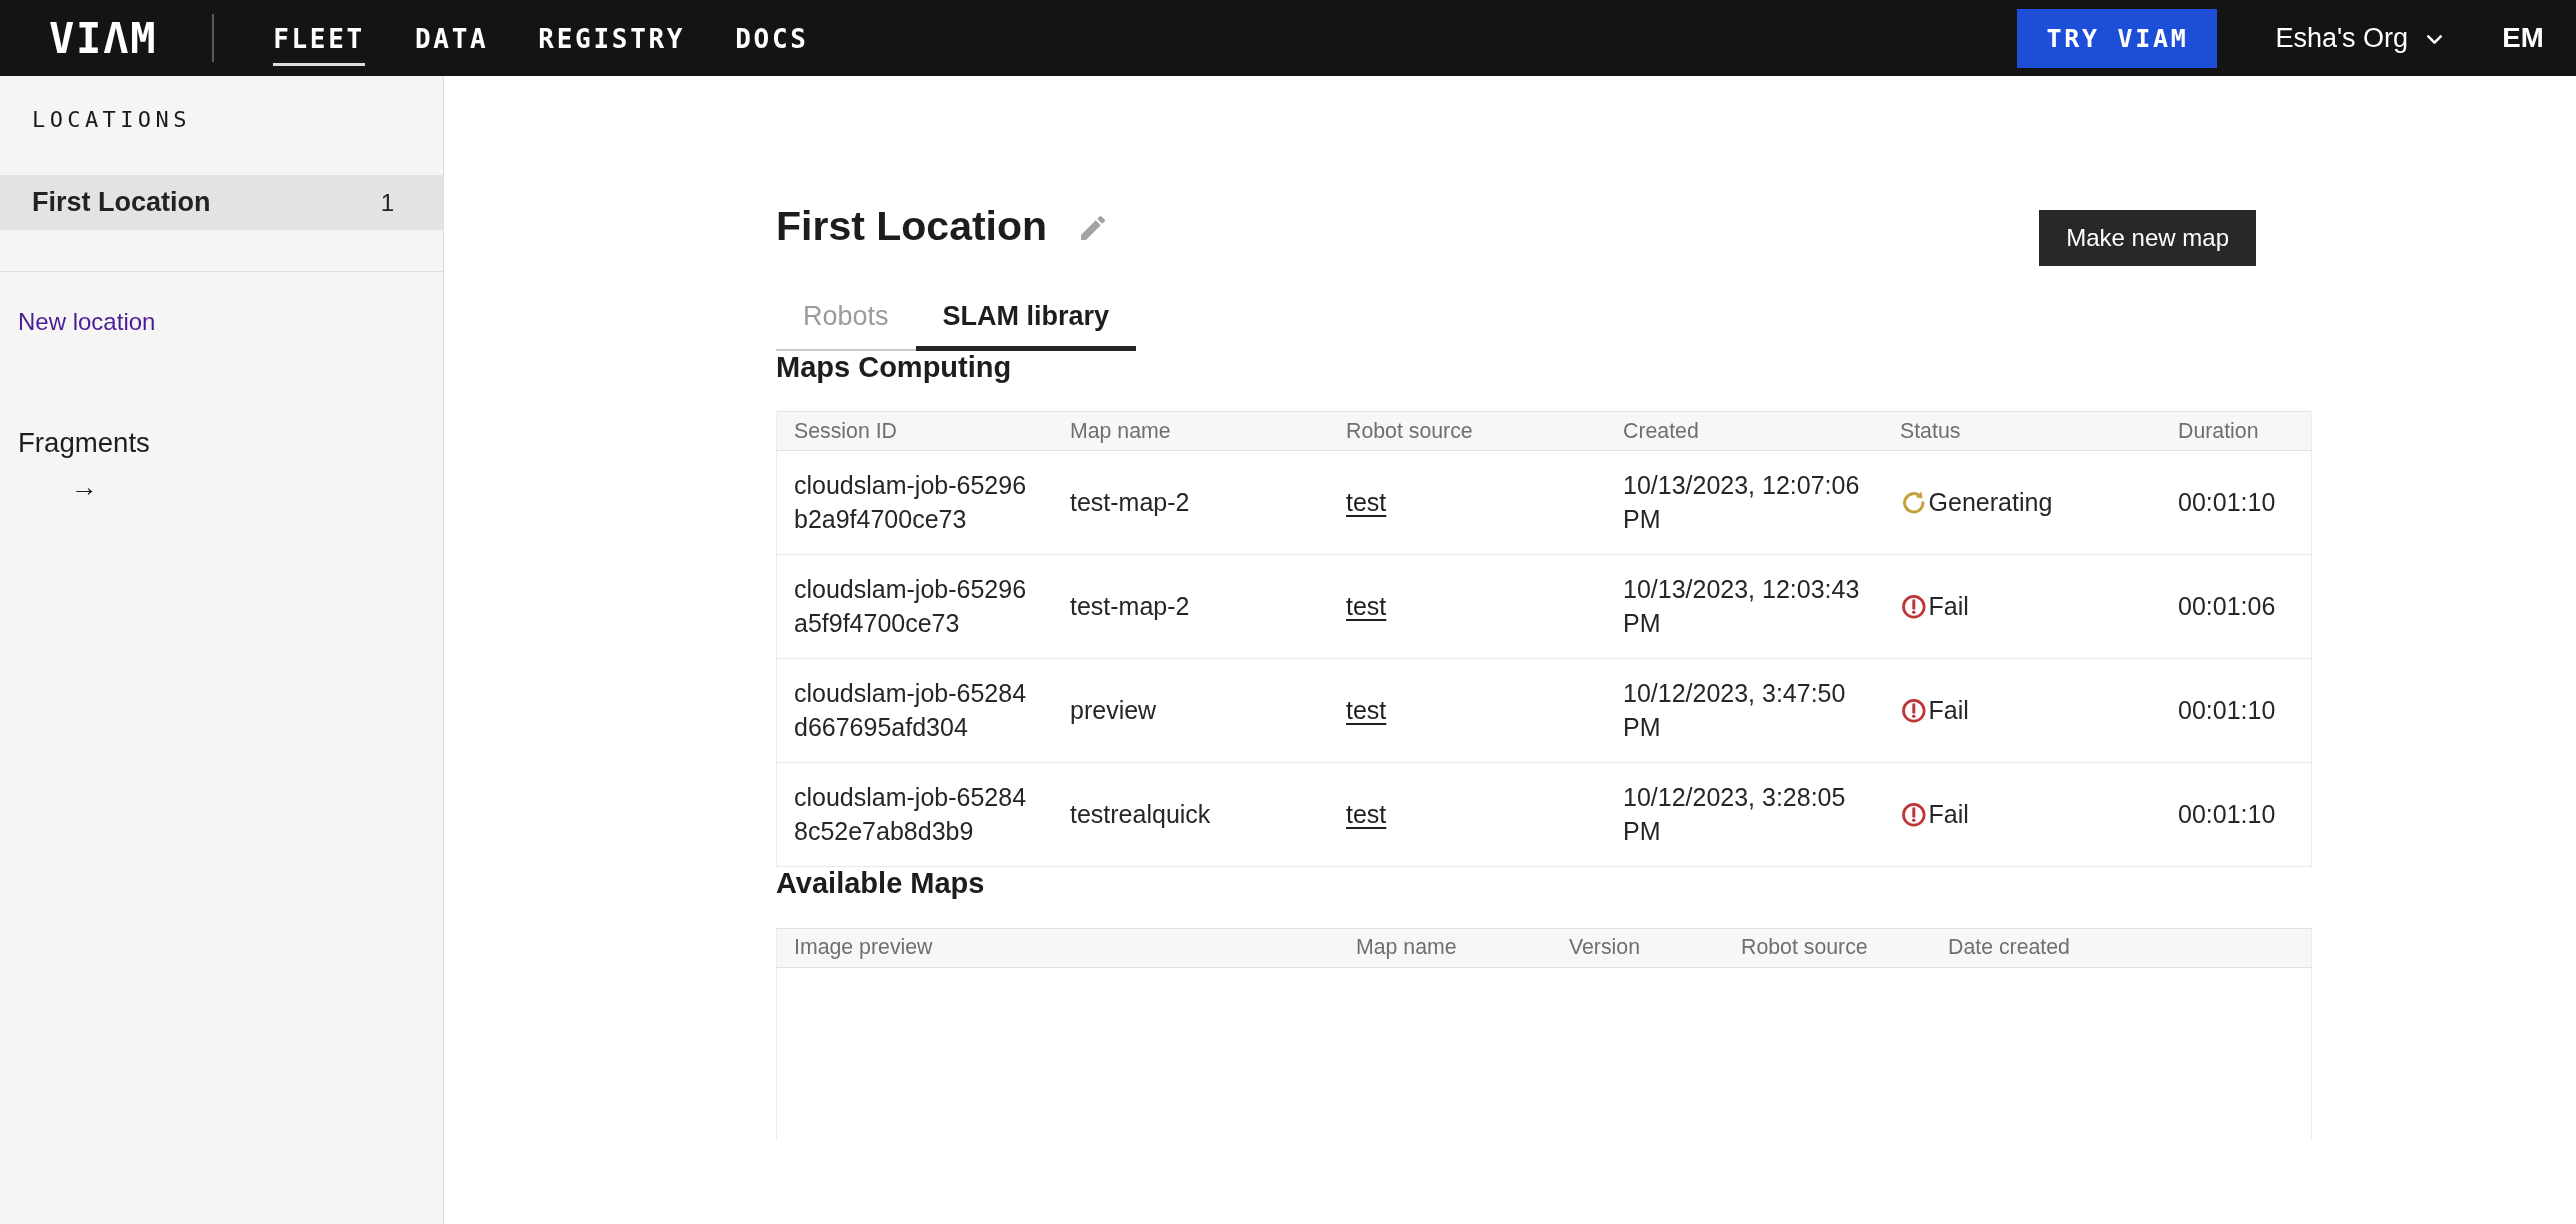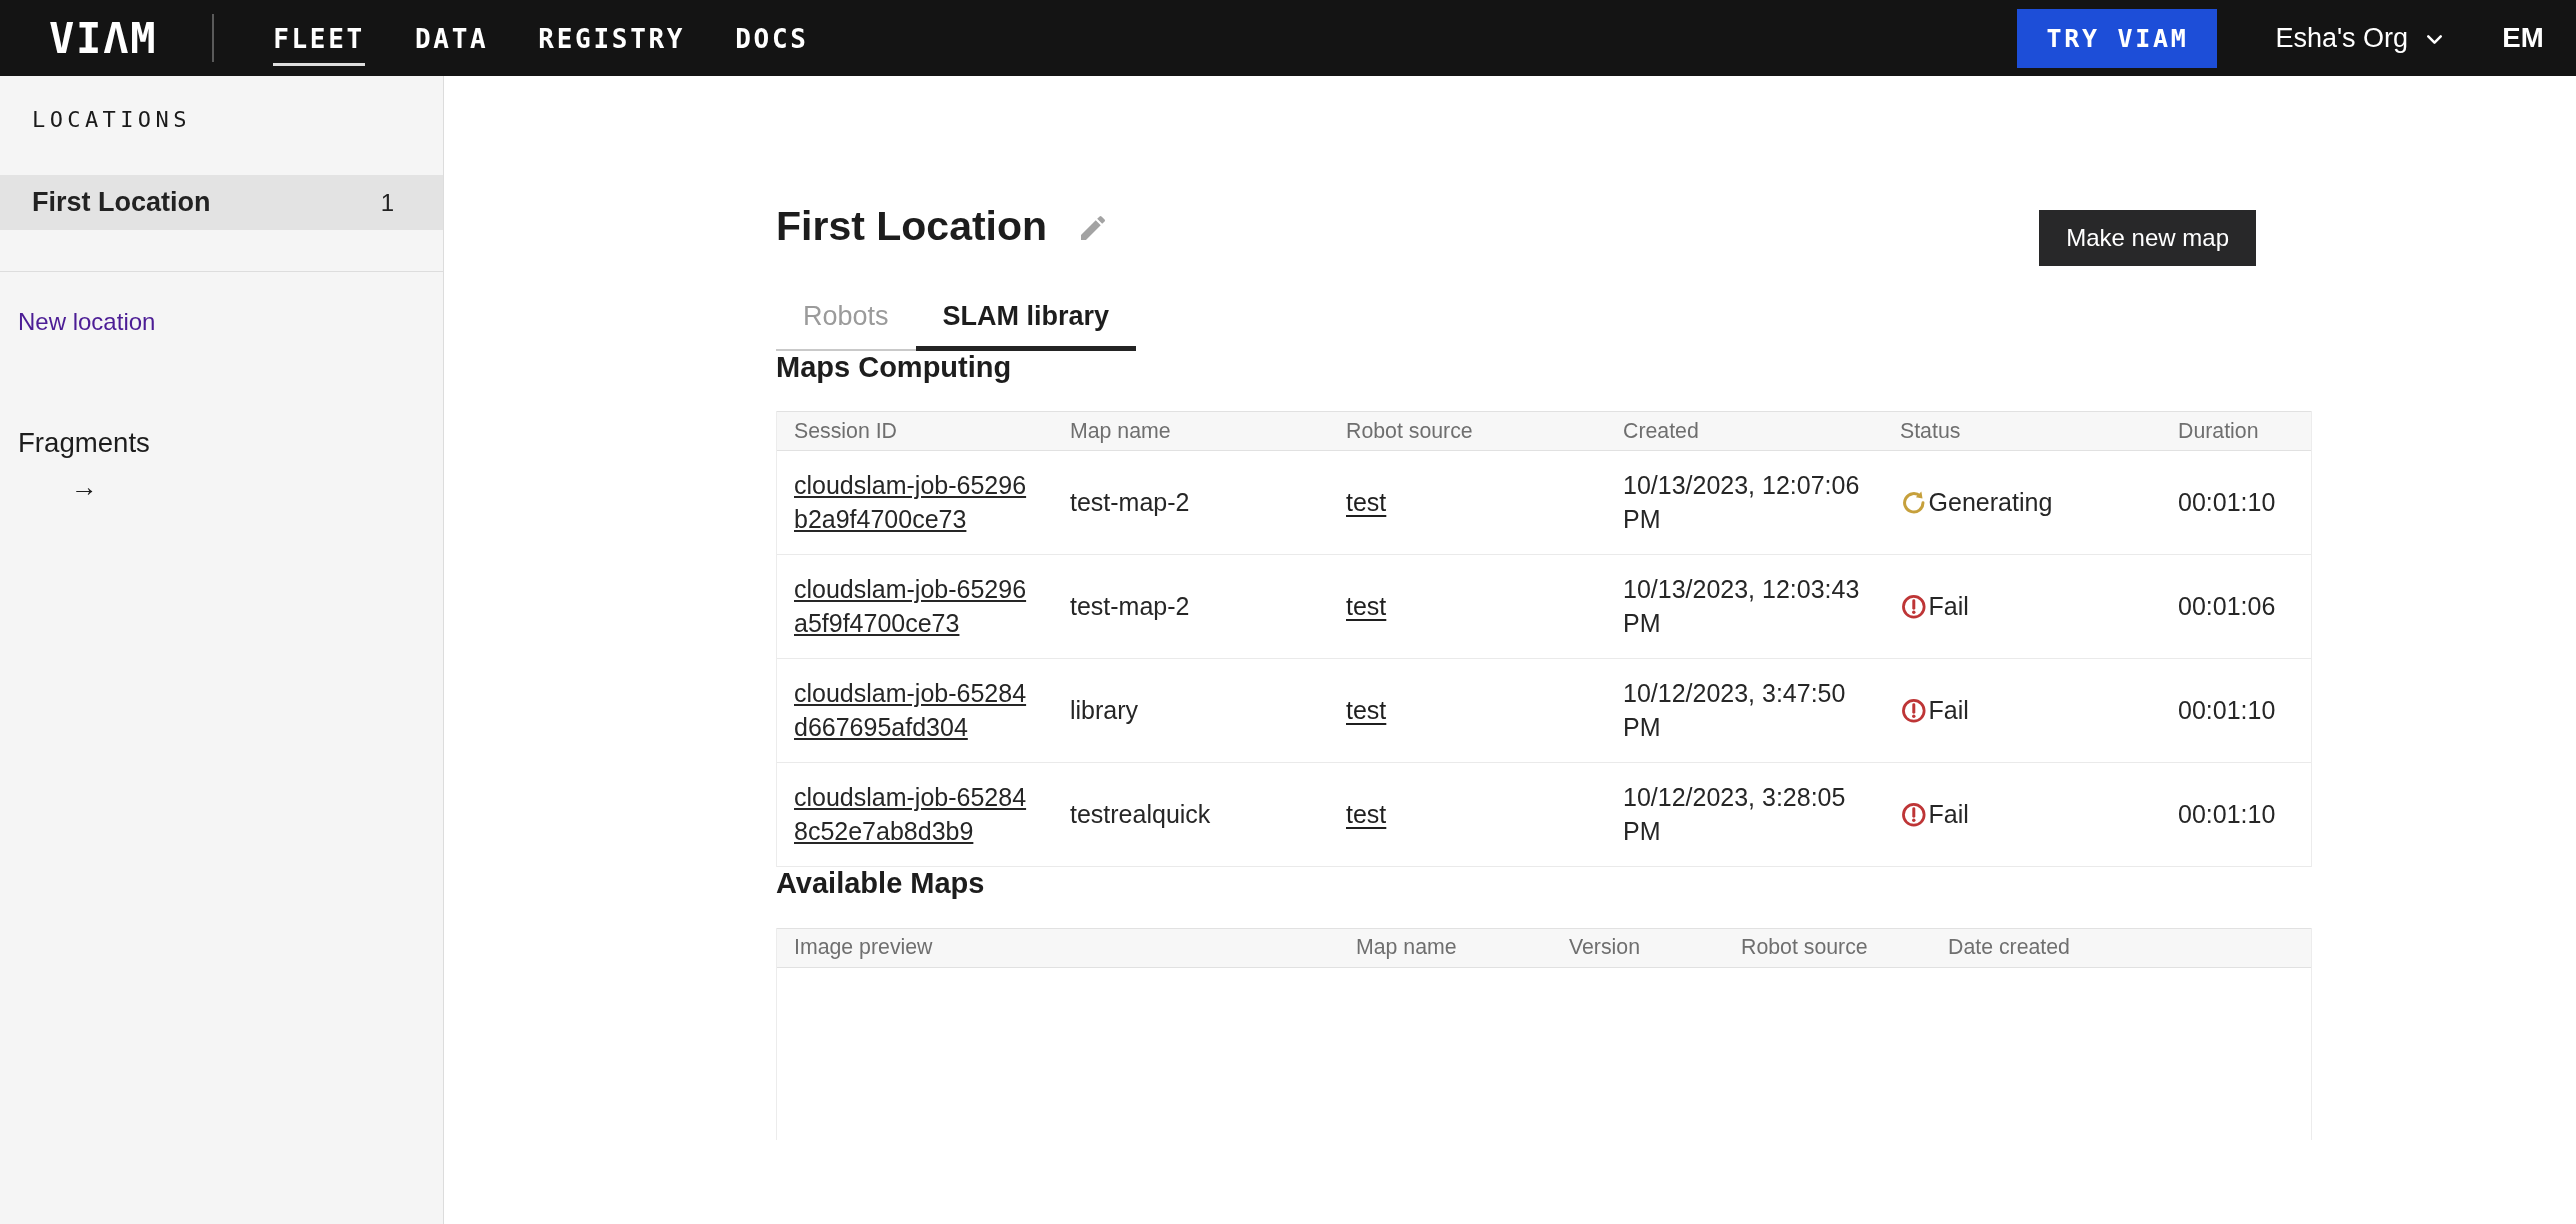--- a/index.html
+++ b/index.html
@@ -184,21 +184,21 @@
   .grid-am { display: grid; grid-template-columns: 562px 213px 172px 207px 1fr; }
   .cell { padding-left: 17px; padding-right: 18px; overflow: hidden; }
   .mc-row {
     height: 104px;
     align-items: center;
     border-bottom: 1.8px solid #eaeaea;
     font-size: 25px;
     color: #262626;
   }
   .mc-row .cell { line-height: 1.35; }
-  .session-id { word-break: break-all; white-space: normal; display: block; max-height: 69px; overflow: hidden; text-decoration: underline; }
+  .session-id { word-break: break-all; white-space: normal; display: block; max-height: 69px; overflow: hidden; }
   .robot-link { color: #1f1f1f; text-decoration: underline; text-underline-offset: 4.4px; cursor: pointer; }
   .status-cell { display: flex; align-items: center; gap: 1px; }
   .sicon { width: 27.6px; height: 27.6px; display: none; flex: 0 0 auto; }
   .mc-row[data-status-type="generating"] .icon-generating { display: inline-flex; }
   .mc-row[data-status-type="fail"] .icon-fail { display: inline-flex; }
   .am-body { height: 172px; background: #fff; }
 </style>
 </head>
 <body>
 
@@ -308,21 +308,21 @@
                   </svg>
       </span>
       <span>Fail</span>
     </div>
     <div class="cell"><span>00:01:06</span></div>
   </div>
             <div class="mc-row grid-mc" data-status-type="fail">
     <div class="cell">
                 <span class="session-id">cloudslam-job-65284d667695afd304</span>
               </div>
-    <div class="cell"><span>library</span></div>
+    <div class="cell"><span>preview</span></div>
     <div class="cell"><a class="robot-link">test</a></div>
     <div class="cell"><span>10/12/2023, 3:47:50 PM</span></div>
     <div class="cell status-cell">
 
       <span class="sicon icon-fail">
         <svg viewBox="0 0 24 24" width="27.6" height="27.6">
                     <circle cx="12" cy="12" r="9" fill="none" stroke="#be3536" stroke-width="2.4"></circle>
                     <line x1="12" y1="6.8" x2="12" y2="13.2" stroke="#be3536" stroke-width="2.6" stroke-linecap="round"></line>
                     <circle cx="12" cy="16.8" r="1.5" fill="#be3536"></circle>
                   </svg>

